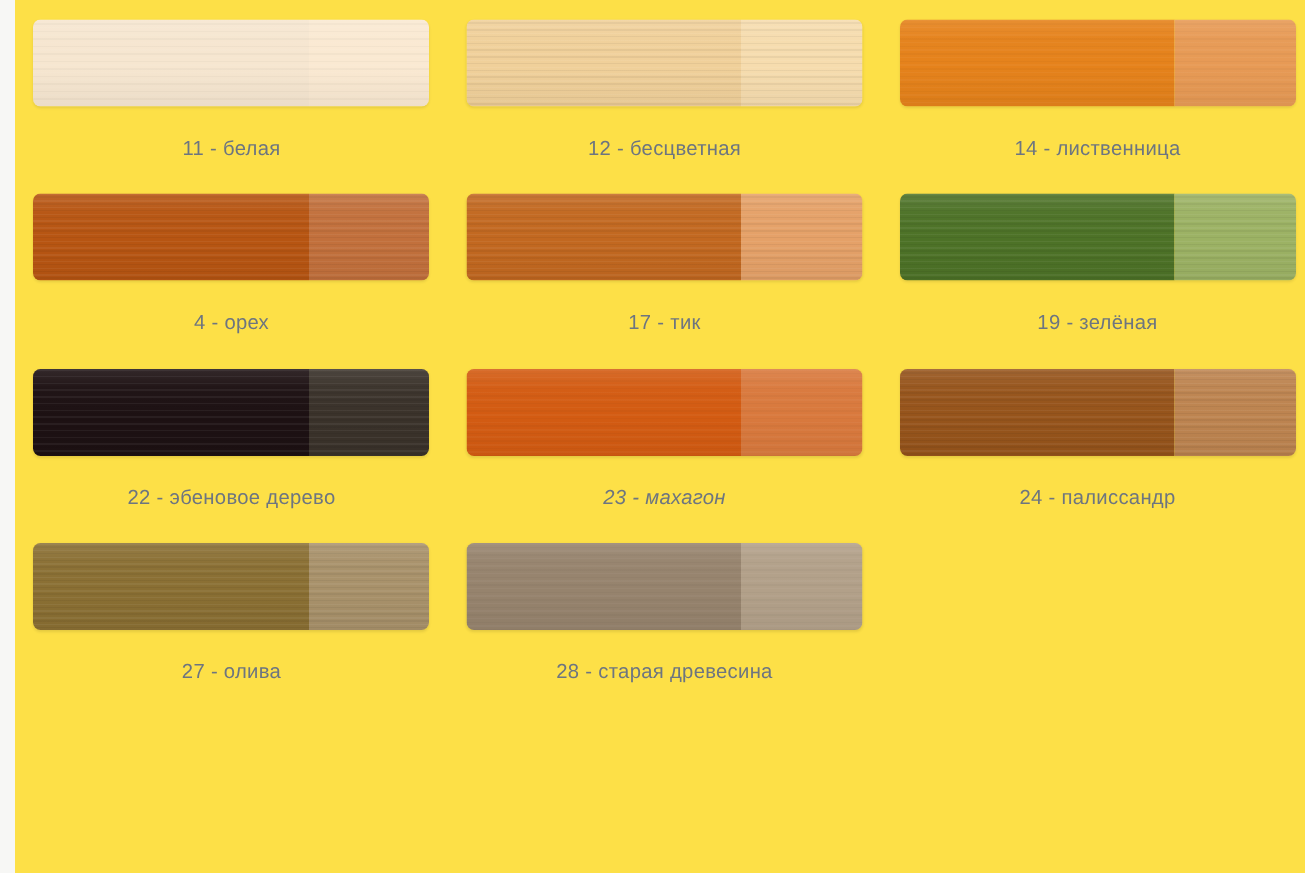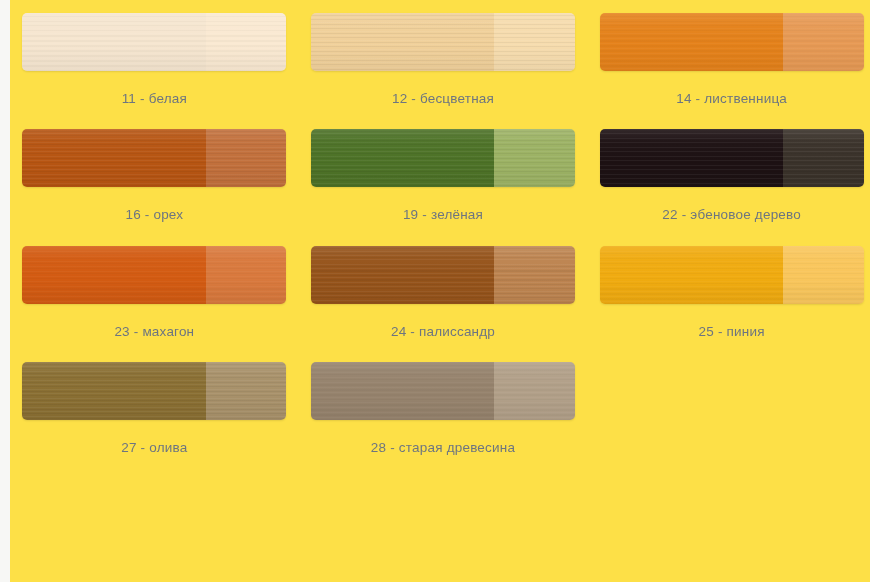--- a/index.html
+++ b/index.html
@@ -154,21 +154,30 @@
         </div>
         <div class="swatch-label" style="color: rgb(109, 117, 128); text-align: right;">14 - лиственница</div>
       </div>
       <div class="swatch-cell">
         <div class="swatch-chip">
           <div class="chip-dark" style="width: 69.5%; background: rgb(183, 85, 18);"></div>
           <div class="chip-light" style="left: 69.5%; background: rgb(194, 112, 60);"></div>
           <div class="grain"></div>
           <div class="sheen"></div>
         </div>
-        <div class="swatch-label" style="color: rgb(109, 117, 128);">16 - орех</div>
+        <div class="swatch-label" style="color: rgb(109, 117, 128);">4 - орех</div>
+      </div>
+      <div class="swatch-cell">
+        <div class="swatch-chip">
+          <div class="chip-dark" style="width: 69.5%; background: rgb(194, 104, 32);"></div>
+          <div class="chip-light" style="left: 69.5%; background: rgb(229, 161, 104);"></div>
+          <div class="grain"></div>
+          <div class="sheen"></div>
+        </div>
+        <div class="swatch-label" style="color: rgb(109, 117, 128);">17 - тик</div>
       </div>
       <div class="swatch-cell">
         <div class="swatch-chip">
           <div class="chip-dark" style="width: 69.5%; background: rgb(77, 114, 39);"></div>
           <div class="chip-light" style="left: 69.5%; background: rgb(156, 178, 100);"></div>
           <div class="grain"></div>
           <div class="sheen"></div>
         </div>
         <div class="swatch-label" style="color: rgb(109, 117, 128);">19 - зелёная</div>
       </div>
@@ -181,42 +190,33 @@
         </div>
         <div class="swatch-label" style="color: rgb(109, 117, 128); text-align: center;">22 - эбеновое дерево</div>
       </div>
       <div class="swatch-cell">
         <div class="swatch-chip">
           <div class="chip-dark" style="width: 69.5%; background: rgb(211, 91, 18);"></div>
           <div class="chip-light" style="left: 69.5%; background: rgb(217, 121, 61);"></div>
           <div class="grain soft"></div>
           <div class="sheen"></div>
         </div>
-        <div class="swatch-label" style="color: rgb(109, 117, 128);">23 - махагон</div>
+        <div class="swatch-label" style="color: rgb(109, 117, 128); font-style: italic;">23 - махагон</div>
       </div>
       <div class="swatch-cell">
         <div class="swatch-chip">
           <div class="chip-dark" style="width: 69.5%; background: rgb(150, 84, 27);"></div>
           <div class="chip-light" style="left: 69.5%; background: rgb(189, 132, 80);"></div>
           <div class="grain"></div>
           <div class="sheen"></div>
         </div>
         <div class="swatch-label" style="color: rgb(109, 117, 128);">24 - палиссандр</div>
       </div>
       <div class="swatch-cell">
         <div class="swatch-chip">
-          <div class="chip-dark" style="width: 69.5%; background: rgb(240, 171, 16);"></div>
-          <div class="chip-light" style="left: 69.5%; background: rgb(249, 198, 92);"></div>
-          <div class="grain soft"></div>
-          <div class="sheen"></div>
-        </div>
-        <div class="swatch-label" style="color: rgb(109, 117, 128);">25 - пиния</div>
-      </div>
-      <div class="swatch-cell">
-        <div class="swatch-chip">
           <div class="chip-dark" style="width: 69.5%; background: rgb(138, 111, 51);"></div>
           <div class="chip-light" style="left: 69.5%; background: rgb(168, 145, 106);"></div>
           <div class="grain"></div>
           <div class="sheen"></div>
         </div>
         <div class="swatch-label" style="color: rgb(109, 117, 128);">27 - олива</div>
       </div>
       <div class="swatch-cell">
         <div class="swatch-chip">
           <div class="chip-dark" style="width: 69.5%; background: rgb(150, 131, 109);"></div>

